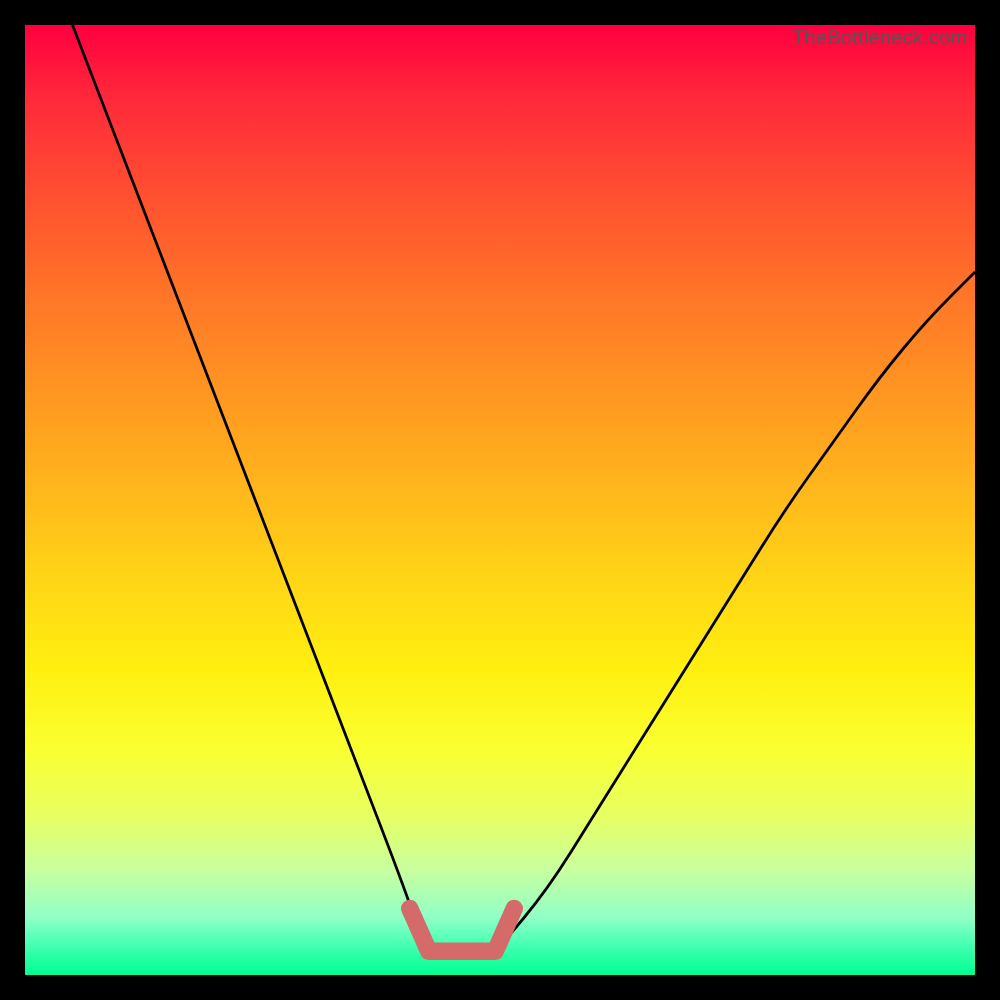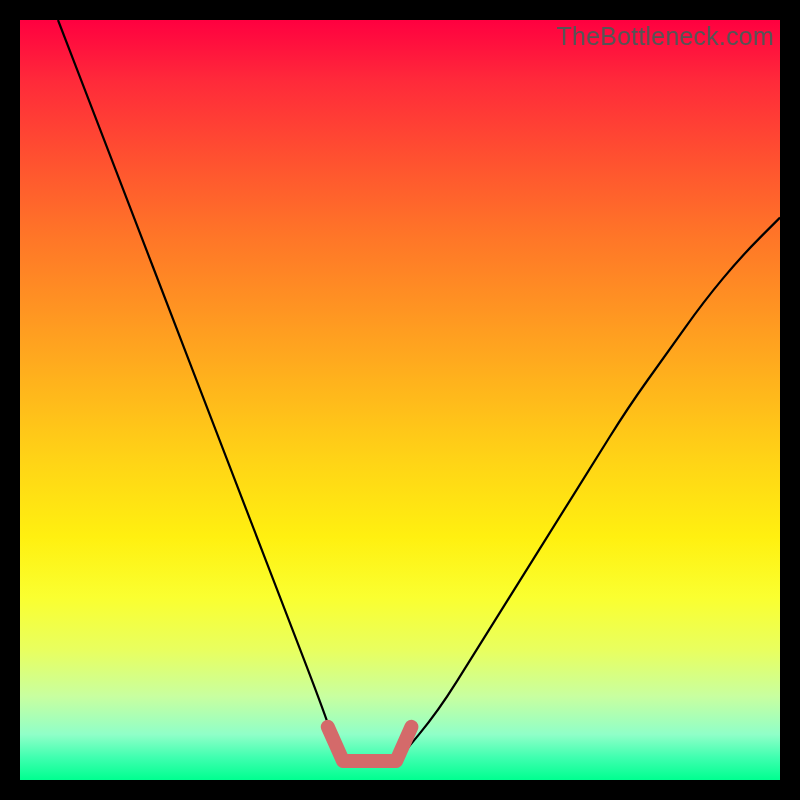--- a/index.html
+++ b/index.html
@@ -31,21 +31,21 @@
       #90ffc8 94%,
       #40ffb0 97%,
       #00ff90 100%
     );
   }
   .watermark {
     position: absolute;
     top: 2px;
     right: 6px;
     font-family: Arial, sans-serif;
-    font-size: 25px;
+    font-size: 16px;
     font-weight: 500;
     color: #555;
     letter-spacing: 0.2px;
   }
   svg.curve {
     position: absolute;
     left: 0; top: 0;
     width: 100%; height: 100%;
   }
 </style>

